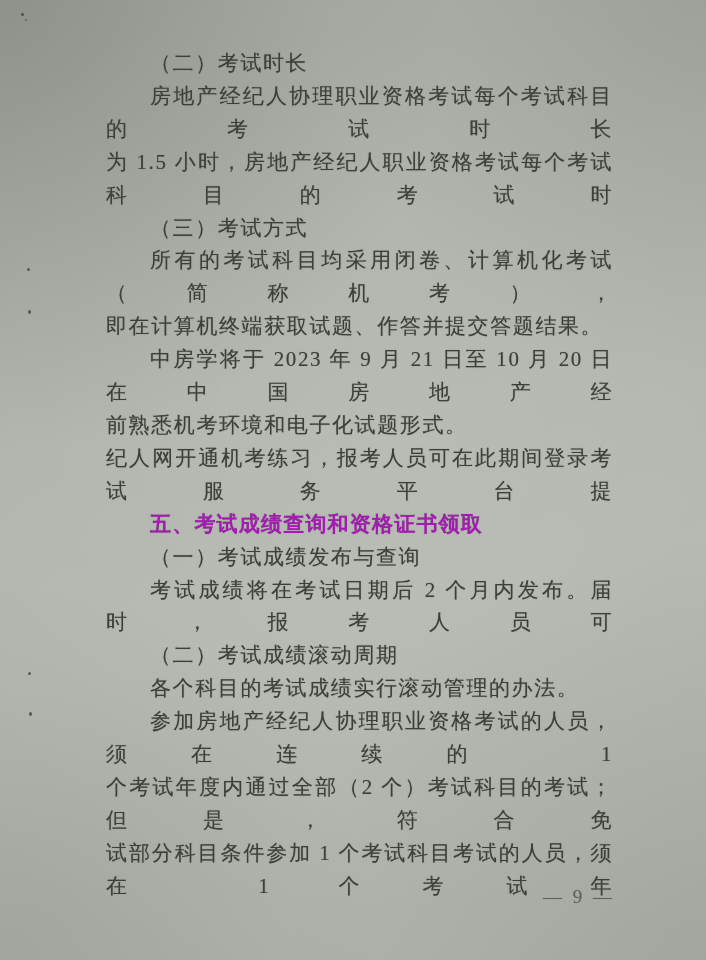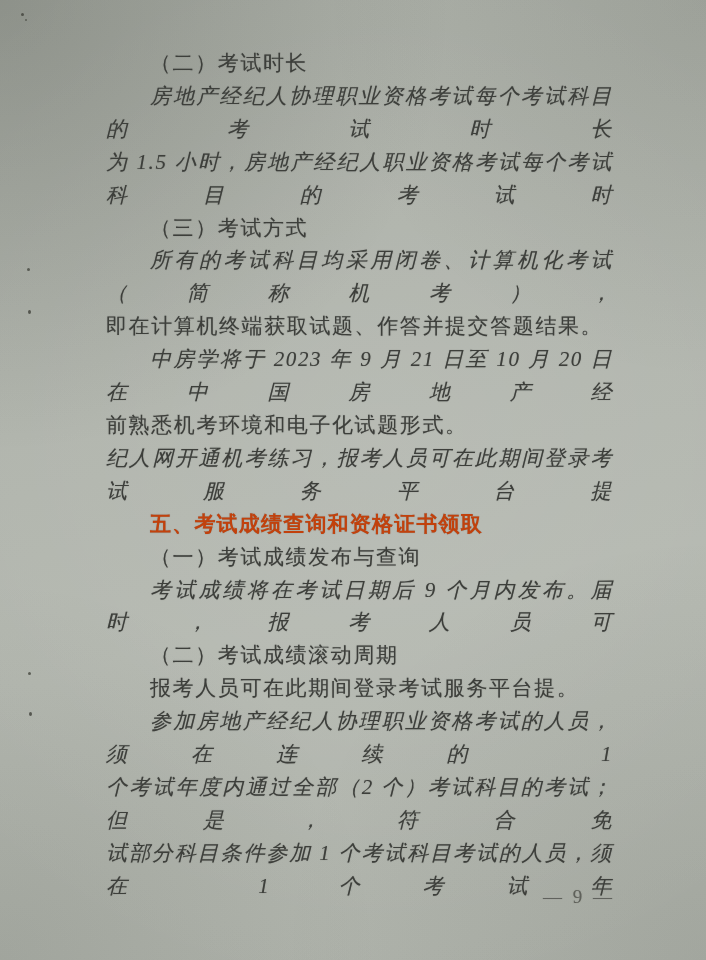--- a/index.html
+++ b/index.html
@@ -17,26 +17,26 @@
   .page{position:absolute;inset:0;}
   .textblock{
     position:absolute;left:106px;top:47px;width:507px;
   }
   .ln{
     font-size:21px;line-height:32.9px;
     color:#3d3f3b;letter-spacing:1.6px;
     text-shadow:0 0 1px rgba(61,63,59,0.45);
     white-space:nowrap;
   }
-  .fill{white-space:normal;text-align:justify;text-align-last:justify;font-style:italic;}
+  .fill{white-space:normal;text-align:justify;text-align-last:justify;}
   .ind{text-indent:44px;}
   .bold{
     font-weight:700;
     font-family:"DejaVu Sans","Liberation Sans",sans-serif;
-    letter-spacing:1.2px;color:#c2410c;
+    letter-spacing:1.2px;color:#a21caf;
   }
   .pagenum{
     position:absolute;left:543px;top:886px;
     font-size:19px;color:#5f615b;letter-spacing:3px;
     text-shadow:0 0 1px rgba(95,97,91,0.4);
   }
   .speck{position:absolute;background:#45473f;border-radius:50%;}
   .s1{left:21px;top:13px;width:3px;height:3px;opacity:.85;}
   .s2{left:25px;top:19px;width:2px;height:2px;opacity:.7;}
   .s3{left:27px;top:268px;width:3px;height:3px;opacity:.8;}
@@ -53,23 +53,23 @@
     <div class="ln ind fill">房地产经纪人协理职业资格考试每个考试科目的考试时长</div>
     <div class="ln fill">为 1.5 小时，房地产经纪人职业资格考试每个考试科目的考试时</div>
     <div class="ln ind">（三）考试方式</div>
     <div class="ln ind fill">所有的考试科目均采用闭卷、计算机化考试（简称机考），</div>
     <div class="ln">即在计算机终端获取试题、作答并提交答题结果。</div>
     <div class="ln ind fill">中房学将于 2023 年 9 月 21 日至 10 月 20 日在中国房地产经</div>
     <div class="ln">前熟悉机考环境和电子化试题形式。</div>
     <div class="ln fill">纪人网开通机考练习，报考人员可在此期间登录考试服务平台提</div>
     <div class="ln ind bold">五、考试成绩查询和资格证书领取</div>
     <div class="ln ind">（一）考试成绩发布与查询</div>
-    <div class="ln ind fill">考试成绩将在考试日期后 9 个月内发布。届时，报考人员可</div>
+    <div class="ln ind fill">考试成绩将在考试日期后 2 个月内发布。届时，报考人员可</div>
     <div class="ln ind">（二）考试成绩滚动周期</div>
-    <div class="ln ind">报考人员可在此期间登录考试服务平台提。</div>
+    <div class="ln ind">各个科目的考试成绩实行滚动管理的办法。</div>
     <div class="ln ind fill">参加房地产经纪人协理职业资格考试的人员，须在连续的 1</div>
     <div class="ln fill">个考试年度内通过全部（2 个）考试科目的考试；但是，符合免</div>
     <div class="ln fill">试部分科目条件参加 1 个考试科目考试的人员，须在 1 个考试年</div>
 
   </div>
 
   <div class="pagenum">— 9 —</div>
 
   <div class="speck s1"></div>
   <div class="speck s2"></div>

